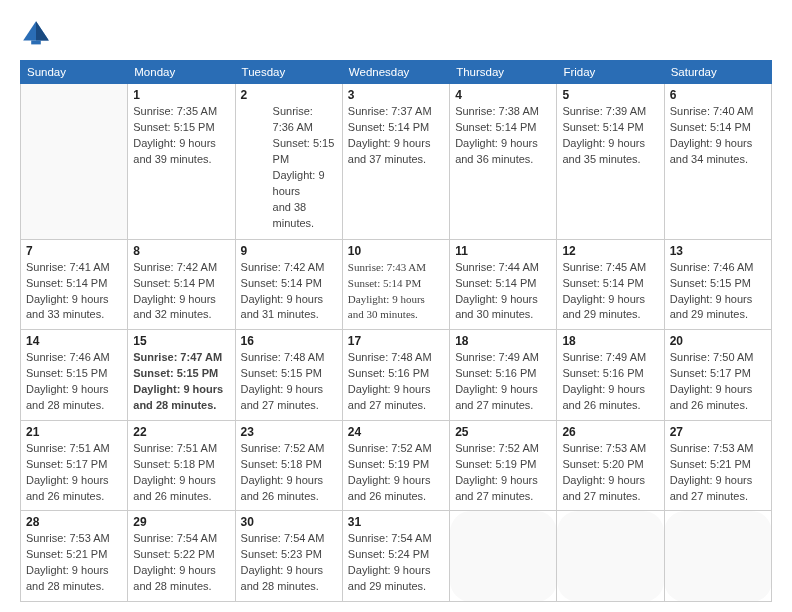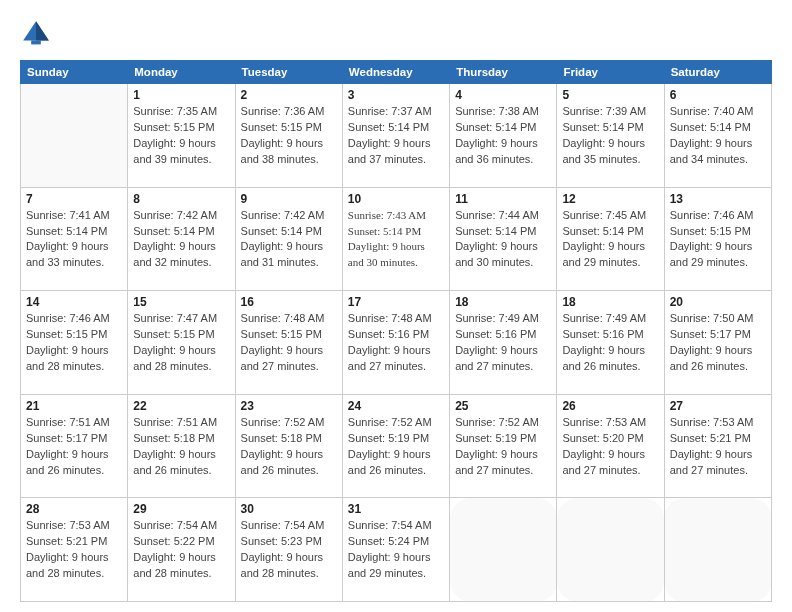--- a/index.html
+++ b/index.html
@@ -53,21 +53,21 @@
     }
     .calendar {
       width: 100%;
       border-collapse: collapse;
       flex: 1;
     }
     .calendar th {
       background: #2a6db5;
       color: #fff;
       font-size: 11.5px;
-      font-weight: bold;
+      font-weight: normal;
       padding: 5px 6px;
       text-align: left;
       border: 1px solid #2a6db5;
     }
     .calendar td {
       border: 1px solid #ccc;
       vertical-align: top;
       padding: 4px 5px;
       width: 106px;
       height: 88px;
@@ -133,21 +133,21 @@
           <td class="empty"></td>
           <td>
             <div class="day-number">1</div>
             <div class="day-info" style="white-space: pre-line;">Sunrise: 7:35 AM
 Sunset: 5:15 PM
 Daylight: 9 hours
 and 39 minutes.</div>
           </td>
           <td>
             <div class="day-number">2</div>
-            <div class="day-info" style="white-space: pre-line;">Sunrise: 7:36 AM
+            <div class="day-info" style="white-space: pre-line; margin-left: 32px;">Sunrise: 7:36 AM
 Sunset: 5:15 PM
 Daylight: 9 hours
 and 38 minutes.</div>
           </td>
           <td>
             <div class="day-number">3</div>
             <div class="day-info" style="white-space: pre-line;">Sunrise: 7:37 AM
 Sunset: 5:14 PM
 Daylight: 9 hours
 and 37 minutes.</div>
@@ -228,21 +228,21 @@
         <tr>
           <td>
             <div class="day-number">14</div>
             <div class="day-info" style="white-space: pre-line;">Sunrise: 7:46 AM
 Sunset: 5:15 PM
 Daylight: 9 hours
 and 28 minutes.</div>
           </td>
           <td>
             <div class="day-number">15</div>
-            <div class="day-info" style="white-space: pre-line;">Sunrise: 7:47 AM
+            <div class="day-info" style="white-space: pre-line; font-weight: bold;">Sunrise: 7:47 AM
 Sunset: 5:15 PM
 Daylight: 9 hours
 and 28 minutes.</div>
           </td>
           <td>
             <div class="day-number">16</div>
             <div class="day-info" style="white-space: pre-line;">Sunrise: 7:48 AM
 Sunset: 5:15 PM
 Daylight: 9 hours
 and 27 minutes.</div>

